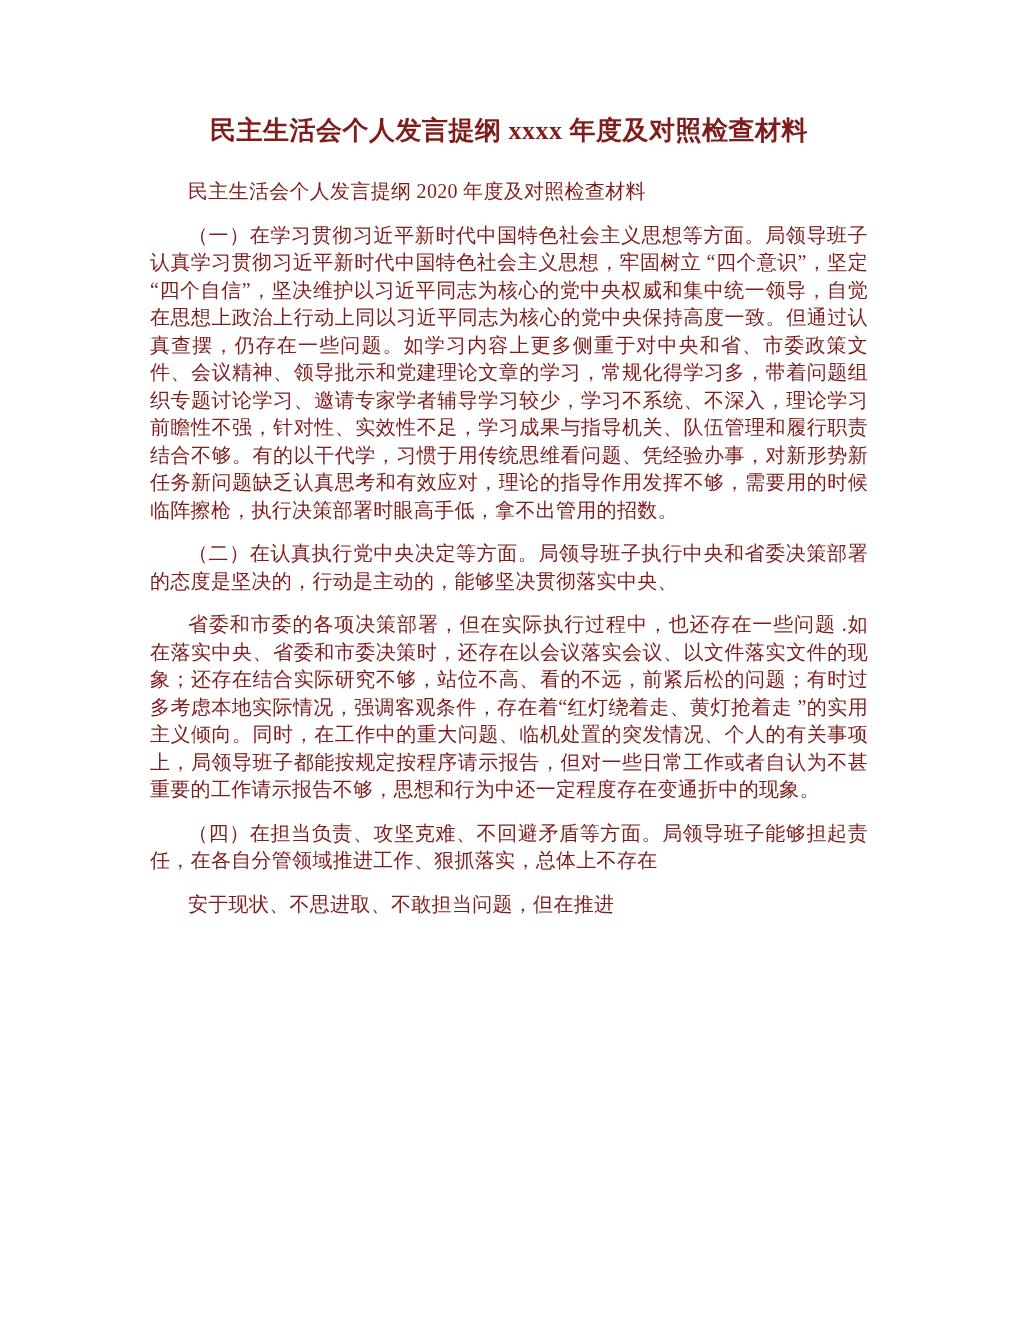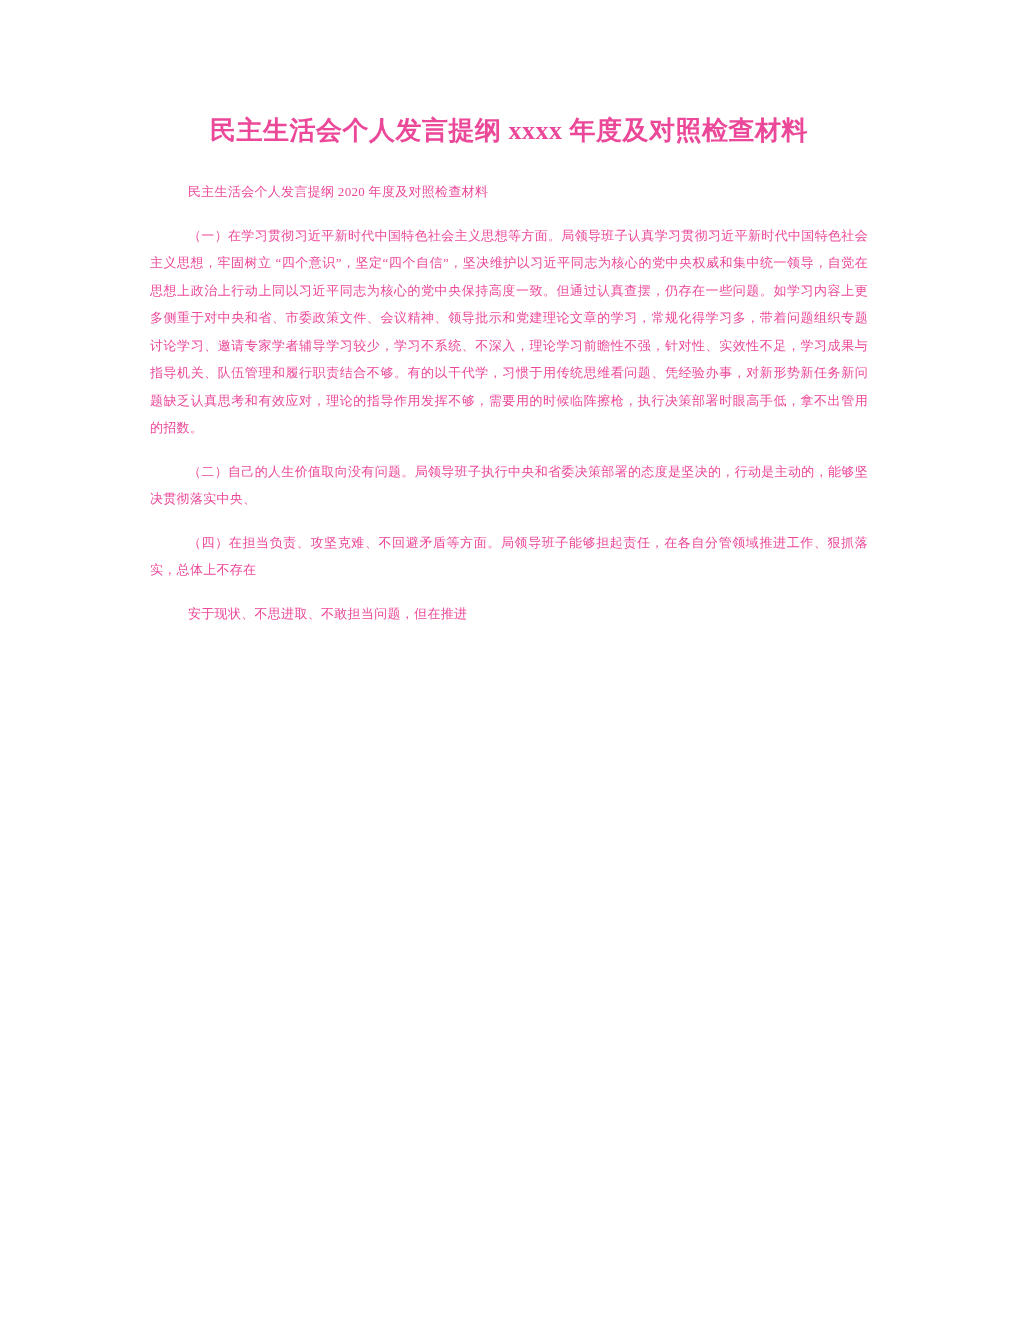--- a/index.html
+++ b/index.html
@@ -9,33 +9,33 @@
   }
   .page {
     position: relative;
     width: 1020px;
     height: 1320px;
     margin: 0 auto;
     background: #ffffff;
     box-sizing: border-box;
     padding: 112px 152px 0 150px;
     font-family: "Liberation Serif", "DejaVu Serif", serif;
-    color: #ec4899;
+    color: #7f1d1d;
     overflow: hidden;
   }
   .doc-title {
     font-size: 26px;
     font-weight: bold;
     line-height: 38px;
     text-align: center;
     margin: 0 0 28px 0;
     letter-spacing: 0.5px;
   }
   .para {
-    font-size: 13px;
+    font-size: 20px;
     line-height: 27.5px;
     margin: 8px 0 16px 0;
     text-indent: 38px;
     text-align: justify;
     letter-spacing: 0.3px;
   }
   .para.single {
     text-align: left;
   }
 </style>
@@ -43,21 +43,22 @@
 <body>
 
 <div class="page">
   <h1 class="doc-title">民主生活会个人发言提纲 xxxx 年度及对照检查材料</h1>
 
   <p class="para single">民主生活会个人发言提纲 2020 年度及对照检查材料</p>
 
 
   <p class="para">（一）在学习贯彻习近平新时代中国特色社会主义思想等方面。局领导班子认真学习贯彻习近平新时代中国特色社会主义思想，牢固树立 “四个意识”，坚定“四个自信”，坚决维护以习近平同志为核心的党中央权威和集中统一领导，自觉在思想上政治上行动上同以习近平同志为核心的党中央保持高度一致。但通过认真查摆，仍存在一些问题。如学习内容上更多侧重于对中央和省、市委政策文件、会议精神、领导批示和党建理论文章的学习，常规化得学习多，带着问题组织专题讨论学习、邀请专家学者辅导学习较少，学习不系统、不深入，理论学习前瞻性不强，针对性、实效性不足，学习成果与指导机关、队伍管理和履行职责结合不够。有的以干代学，习惯于用传统思维看问题、凭经验办事，对新形势新任务新问题缺乏认真思考和有效应对，理论的指导作用发挥不够，需要用的时候临阵擦枪，执行决策部署时眼高手低，拿不出管用的招数。</p>
 
-  <p class="para">（二）自己的人生价值取向没有问题。局领导班子执行中央和省委决策部署的态度是坚决的，行动是主动的，能够坚决贯彻落实中央、</p>
+  <p class="para">（二）在认真执行党中央决定等方面。局领导班子执行中央和省委决策部署的态度是坚决的，行动是主动的，能够坚决贯彻落实中央、</p>
 
+  <p class="para">省委和市委的各项决策部署，但在实际执行过程中，也还存在一些问题 .如在落实中央、省委和市委决策时，还存在以会议落实会议、以文件落实文件的现象；还存在结合实际研究不够，站位不高、看的不远，前紧后松的问题；有时过多考虑本地实际情况，强调客观条件，存在着“红灯绕着走、黄灯抢着走 ”的实用主义倾向。同时，在工作中的重大问题、临机处置的突发情况、个人的有关事项上，局领导班子都能按规定按程序请示报告，但对一些日常工作或者自认为不甚重要的工作请示报告不够，思想和行为中还一定程度存在变通折中的现象。</p>
 
 
   <p class="para">（四）在担当负责、攻坚克难、不回避矛盾等方面。局领导班子能够担起责任，在各自分管领域推进工作、狠抓落实，总体上不存在</p>
 
   <p class="para single">安于现状、不思进取、不敢担当问题，但在推进</p>
 
 </div>
 
 </body></html>

